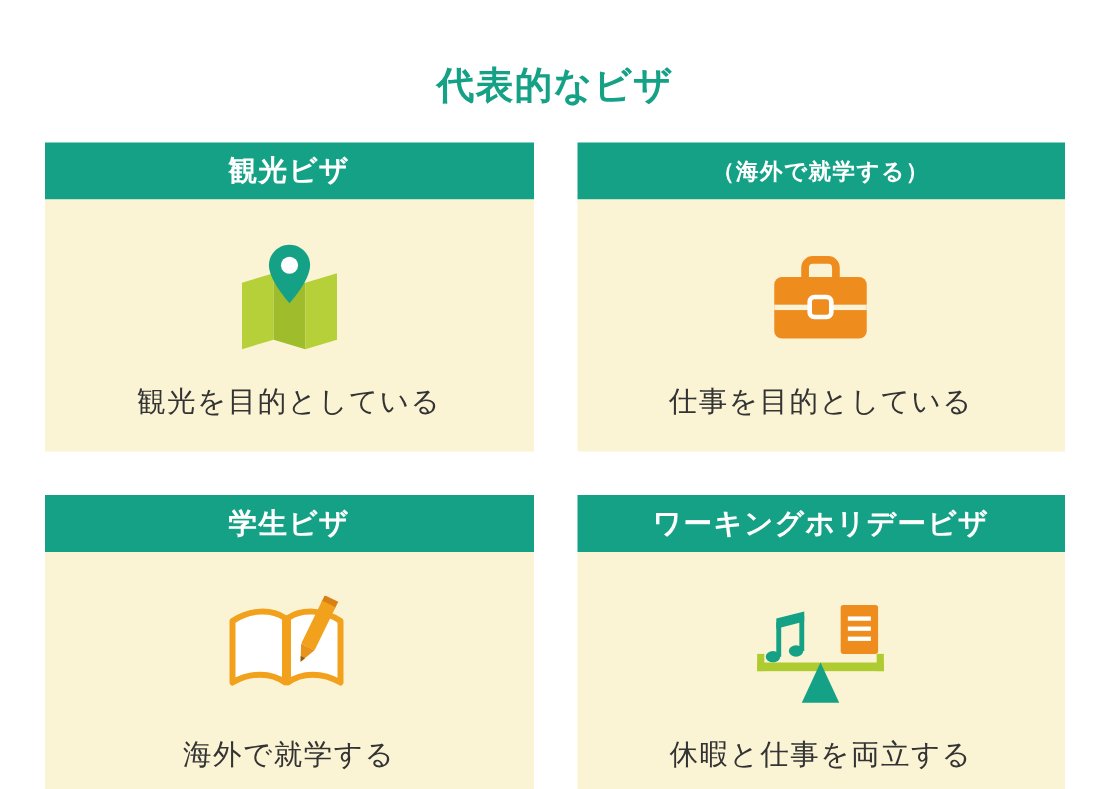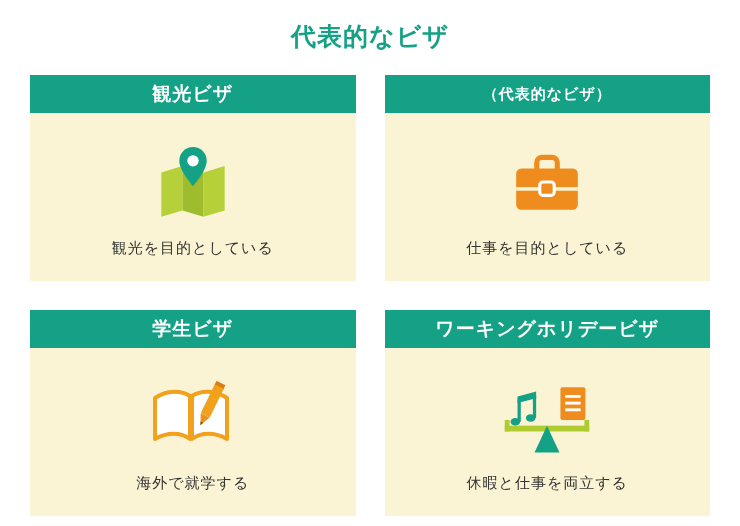--- a/index.html
+++ b/index.html
@@ -5,21 +5,21 @@
   html,body{margin:0;padding:0;background:#ffffff;}
   body{
     width:740px;height:526px;
     font-family:"DejaVu Sans","Liberation Sans",sans-serif;
     color:#333;
     overflow:hidden;
   }
   .page{
     box-sizing:border-box;
     width:740px;height:526px;
-    padding:12px 30px 26px 30px;
+    padding:32px 30px 26px 30px;
   }
   .page-title{
     text-align:center;
     color:#14a185;
     font-size:25px;
     font-weight:bold;
     letter-spacing:1px;
     margin:8px 0 22px 0;
   }
   .card-grid{
@@ -54,21 +54,21 @@
     justify-content:center;
   }
   .icon-wrap{
     height:92px;
     display:flex;
     align-items:center;
     justify-content:center;
     margin-bottom:10px;
   }
   .card-desc{
-    font-size:15px;
+    font-size:19px;
     color:#333;
     letter-spacing:1px;
   }
 </style>
 </head>
 <body>
 
 <div class="page">
 
   <div class="page-title">代表的なビザ</div>
@@ -89,21 +89,21 @@
             <path d="M36 2 c-7.2 0 -13 5.8 -13 13 0 9.8 13 24 13 24 s13 -14.2 13 -24 c0 -7.2 -5.8 -13 -13 -13 z" fill="#14a185"></path>
             <circle cx="36" cy="15" r="5.4" fill="#ffffff"></circle>
           </svg>
         </div>
         <div class="card-desc">観光を目的としている</div>
       </div>
     </div>
 
     <div class="card">
       <div class="card-header">
-        <span class="sub">（代表的なビザ）</span>
+        <span class="sub">（海外で就学する）</span>
       </div>
       <div class="card-body">
         <div class="icon-wrap">
           <svg width="74" height="74" viewBox="0 0 72 72" aria-hidden="true">
             <path d="M26 23 v-7 a5 5 0 0 1 5 -5 h10 a5 5 0 0 1 5 5 v7" fill="none" stroke="#ef8c1e" stroke-width="5"></path>
             <rect x="6" y="22" width="60" height="40" rx="5" fill="#ef8c1e"></rect>
             <rect x="6" y="40" width="60" height="3.5" fill="#faf4d4"></rect>
             <rect x="29" y="35" width="14" height="13" rx="3" fill="#ef8c1e" stroke="#ffffff" stroke-width="3"></rect>
           </svg>
         </div>

